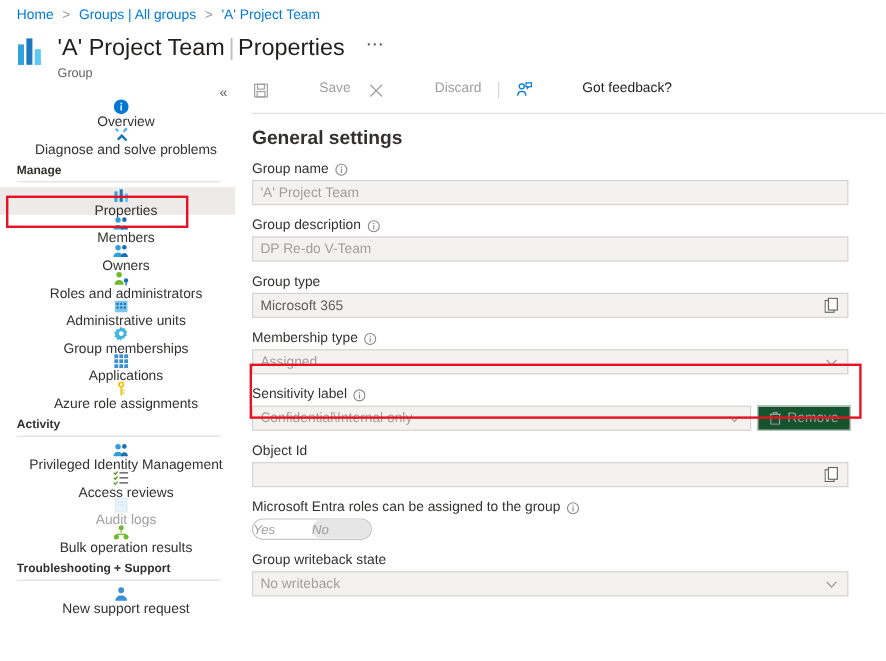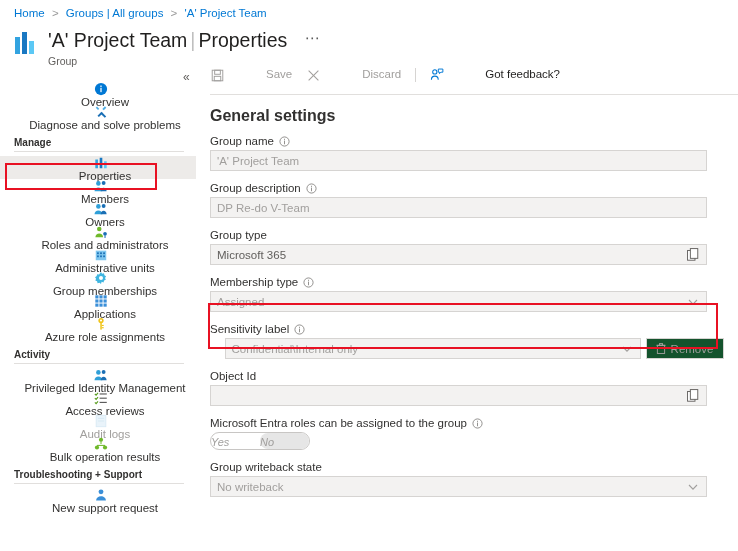--- a/index.html
+++ b/index.html
@@ -120,21 +120,21 @@
   }
   .input-box.value-dark { color: #605e5c; }
   .input-box .chev {
     position: absolute; right: 7px; top: 4px;
     color: #a19f9d;
   }
   .input-box .copy {
     position: absolute; right: 6px; top: 3px;
   }
 
-  .row-flex { display: flex; align-items: center; justify-content: center; }
+  .row-flex { display: flex; align-items: center; }
   .sens-select { width: 416px; }
   .remove-btn {
     height: 21px; width: 78px; margin-left: 5px;
     border: 1px solid #d6d4d2; background: #14532d;
     display: flex; align-items: center; justify-content: center;
     font-size: 11.5px; color: #a19f9d; cursor: default;
   }
   .remove-btn .ri { margin-right: 5px; display:flex; }
 
   

